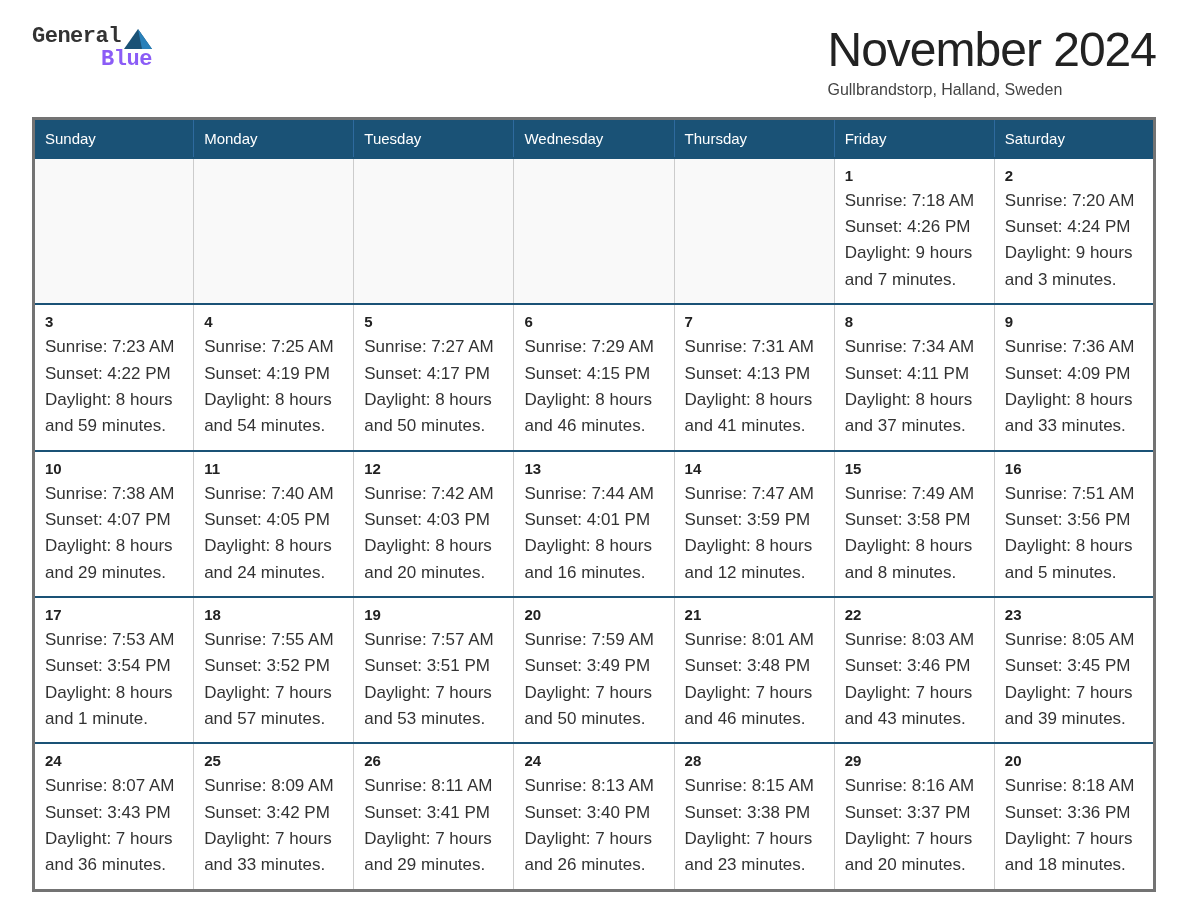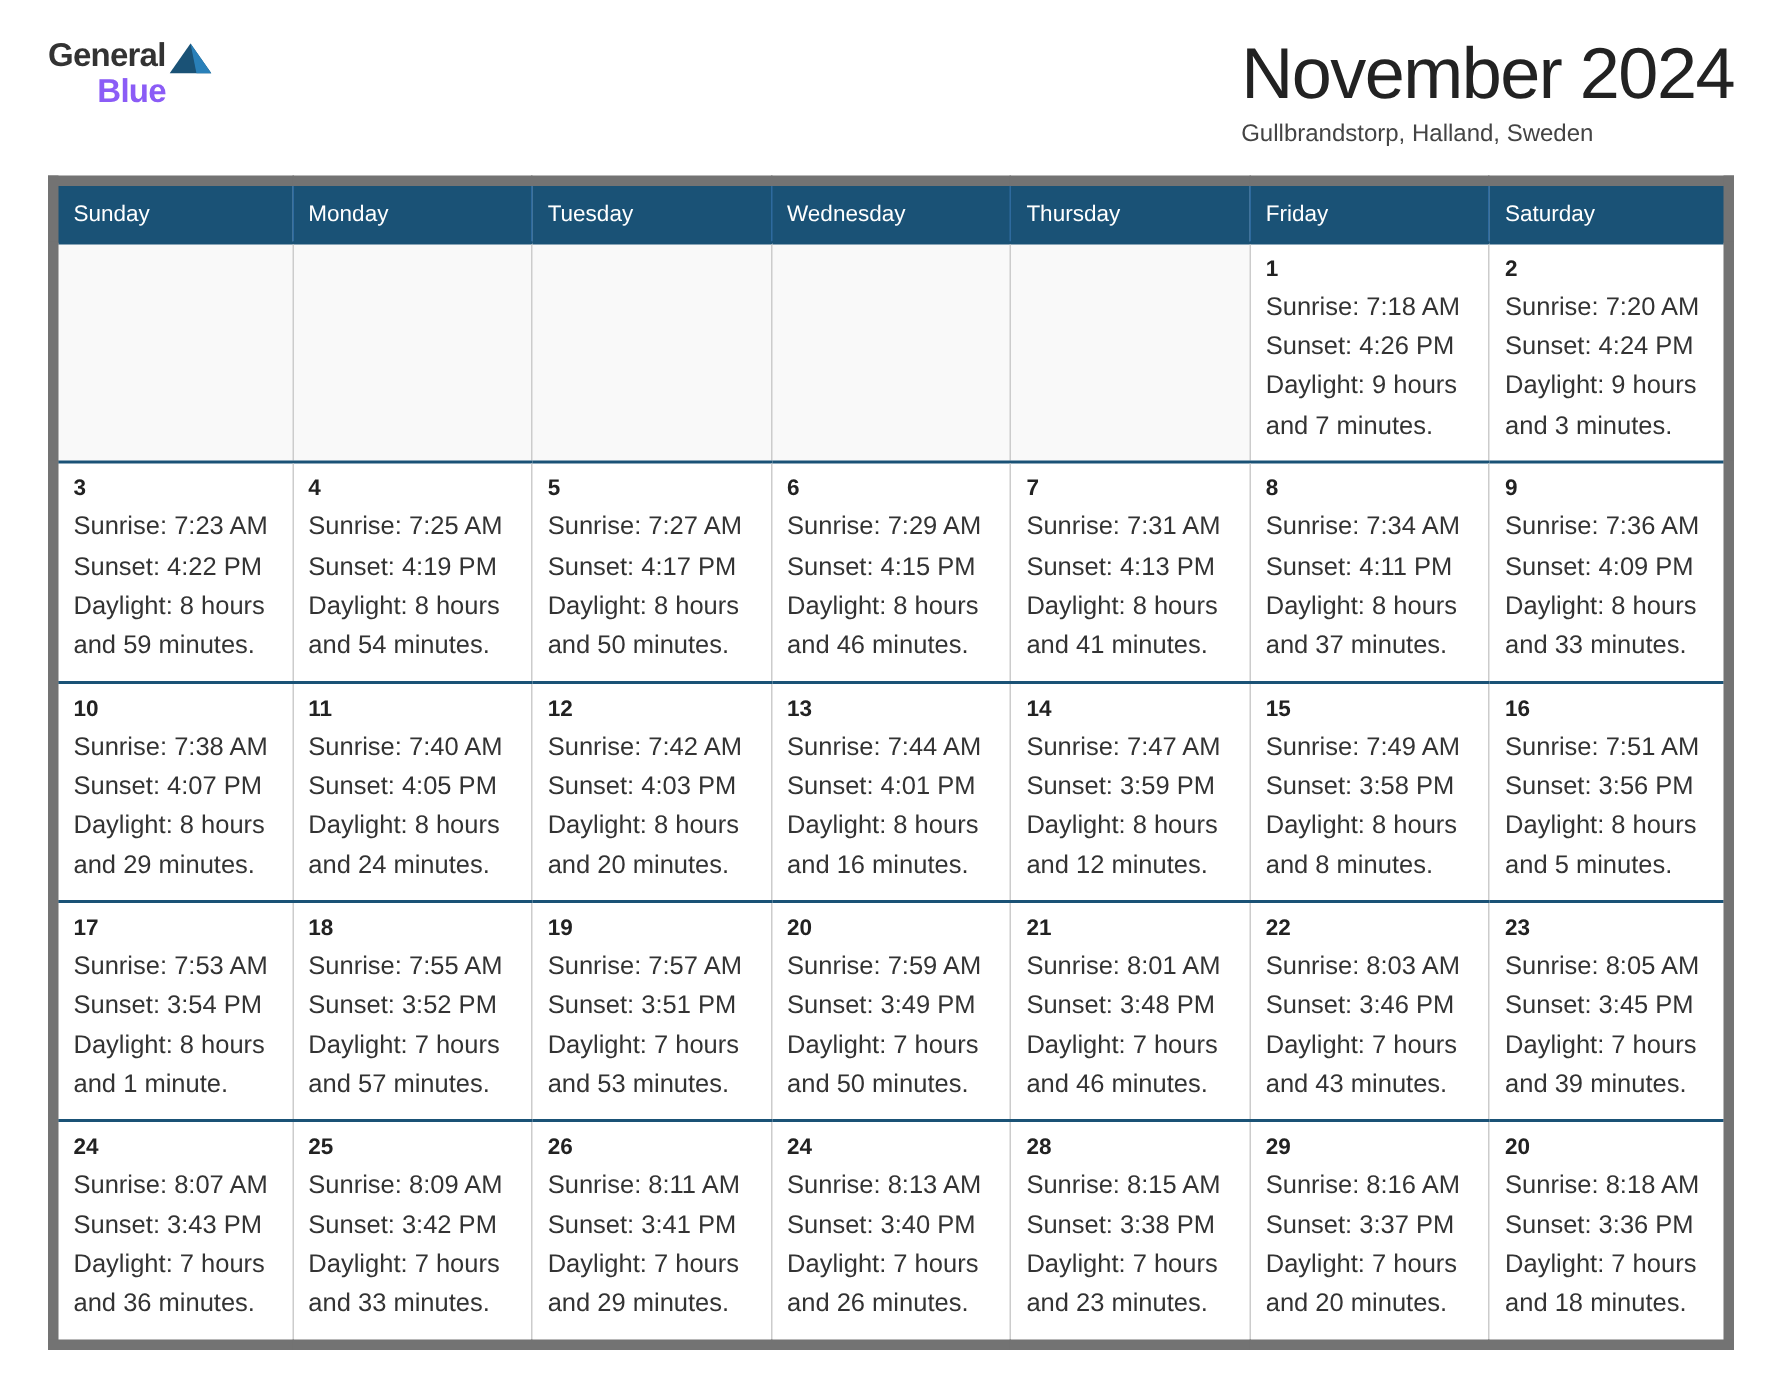--- a/index.html
+++ b/index.html
@@ -29,21 +29,21 @@
     }
     .location-title {
       font-size: 16px;
       color: #444;
       font-weight: normal;
       margin-top: 4px;
     }
     .calendar {
       width: 100%;
       border-collapse: collapse;
-      border: 7px solid #737373;
+      border: 3px solid #737373;
     }
     .calendar thead tr th {
       background-color: #1a5276;
       color: #fff;
       font-size: 15px;
       font-weight: normal;
       padding: 10px 10px;
       text-align: left;
       border-right: 1px solid #2e6a9e;
     }
@@ -76,21 +76,22 @@
       color: #333;
     }
     .empty-cell {
       background: #f9f9f9;
     }
 
     
     .logo-wrapper {
       display: flex;
       flex-direction: column;
-      align-items: center;
+      align-items: flex-end;
+      font-family: Liberation Mono, monospace;
     }
     .logo-top-row {
       display: flex;
       align-items: center;
     }
   </style>
 </head>
 <body>
 
 <div class="header">

